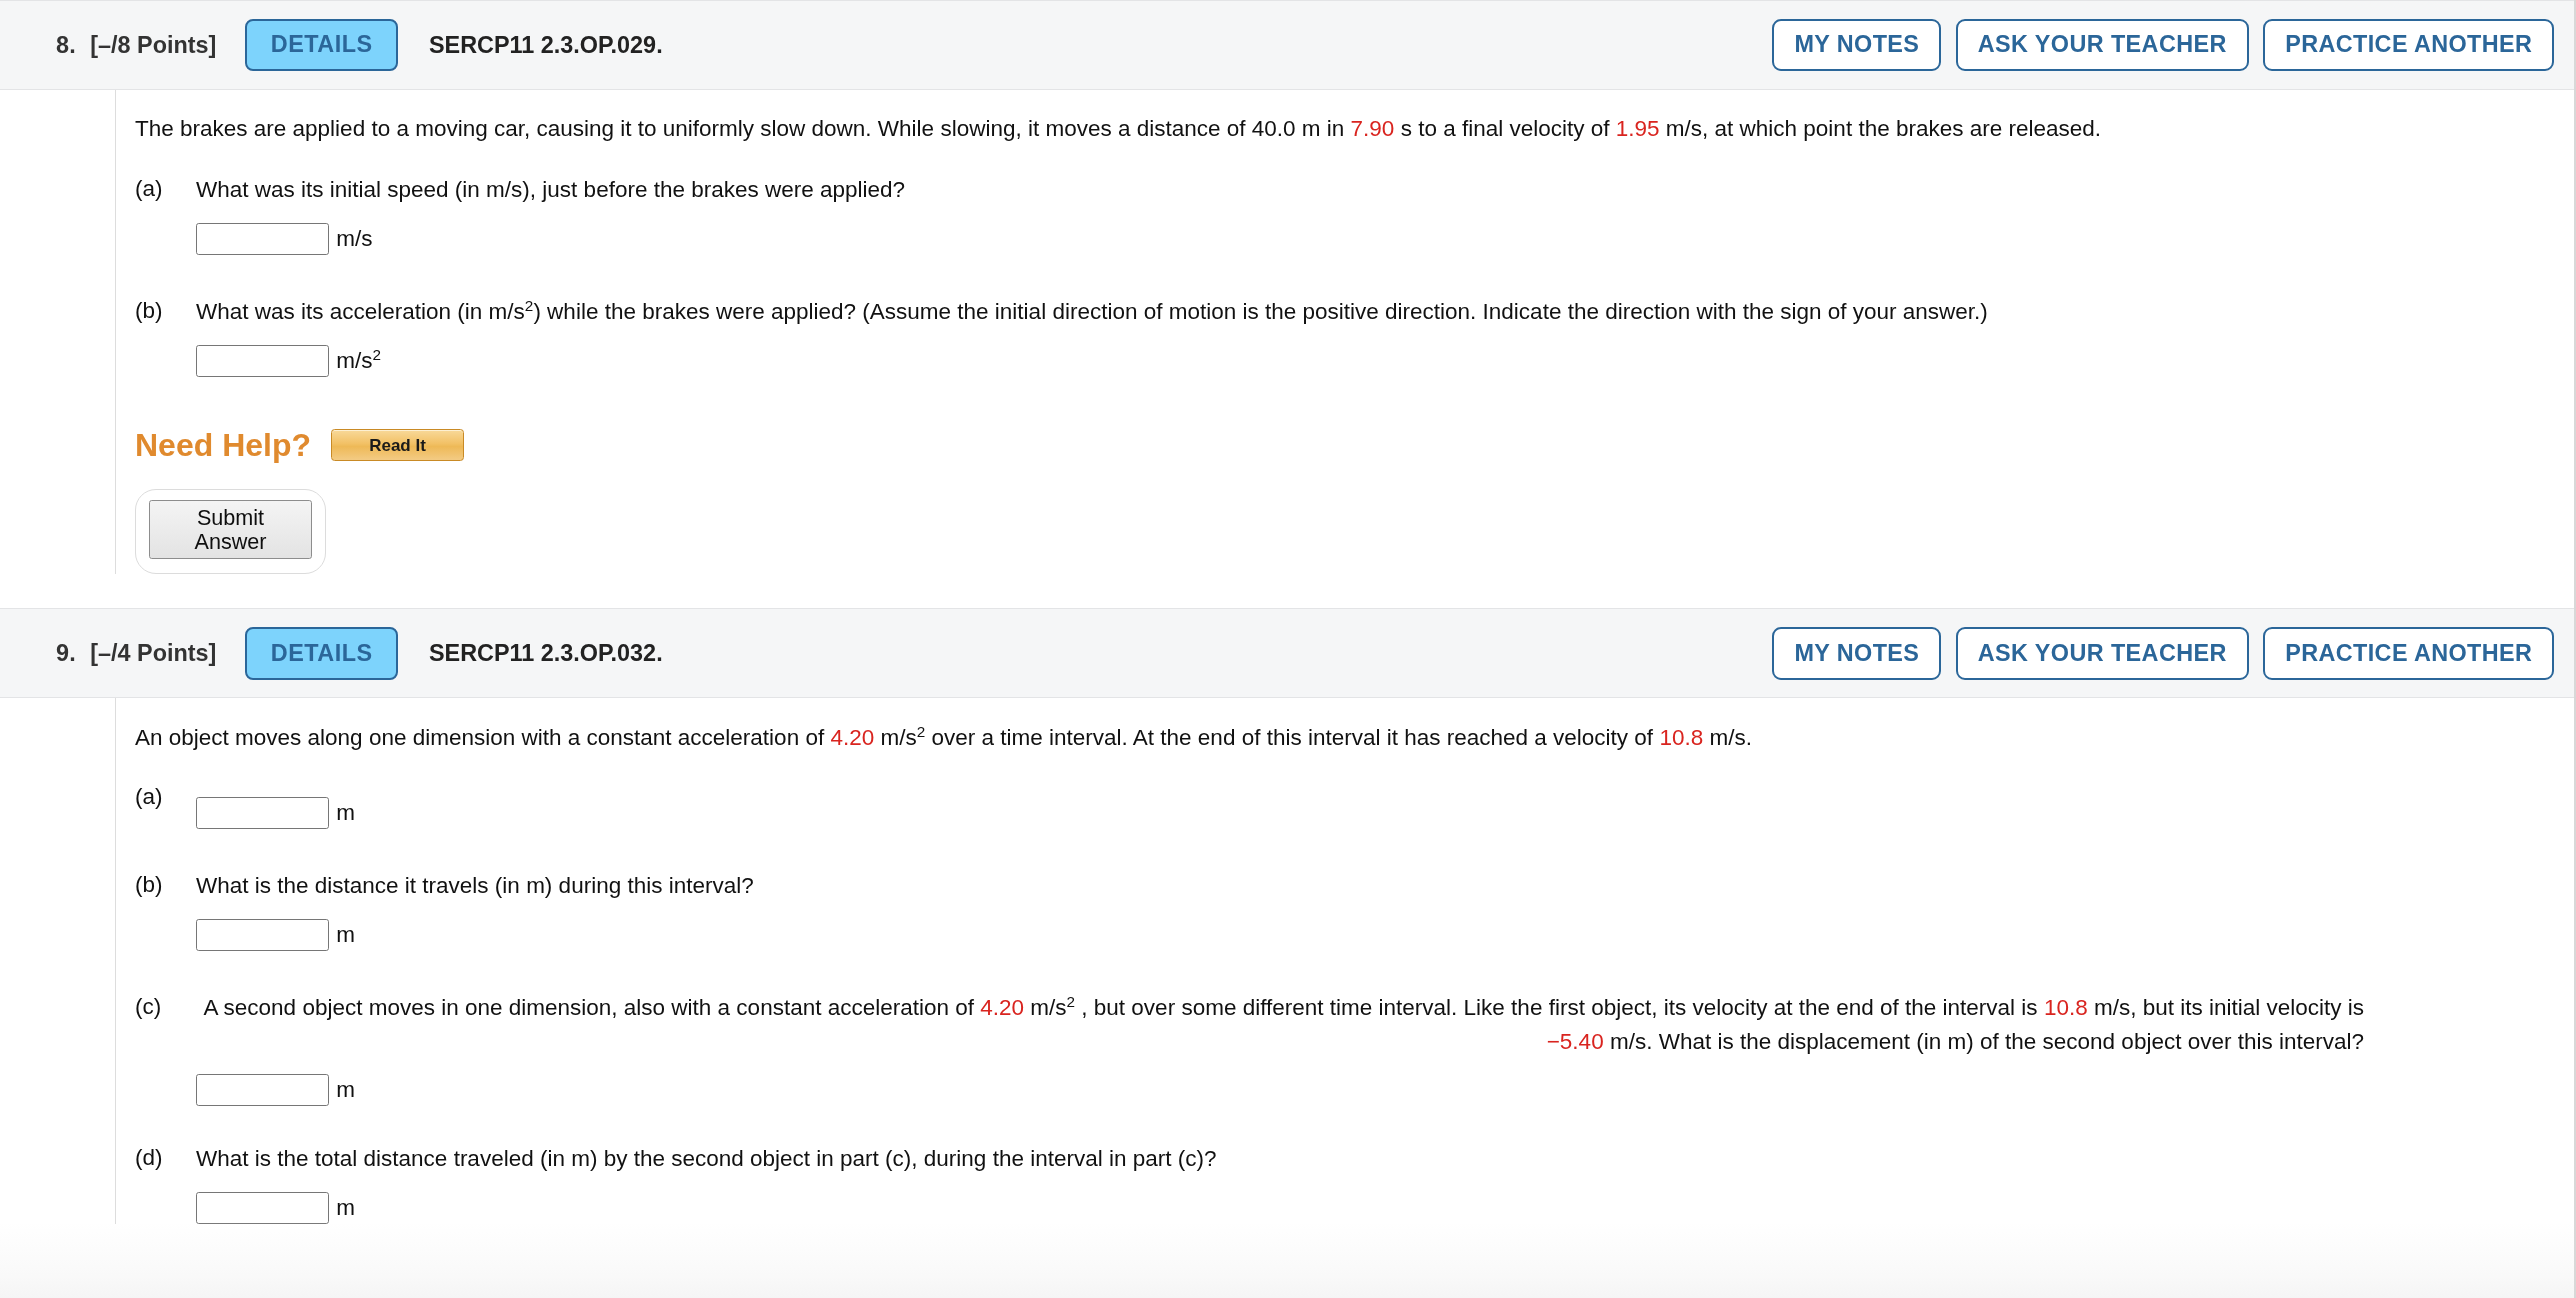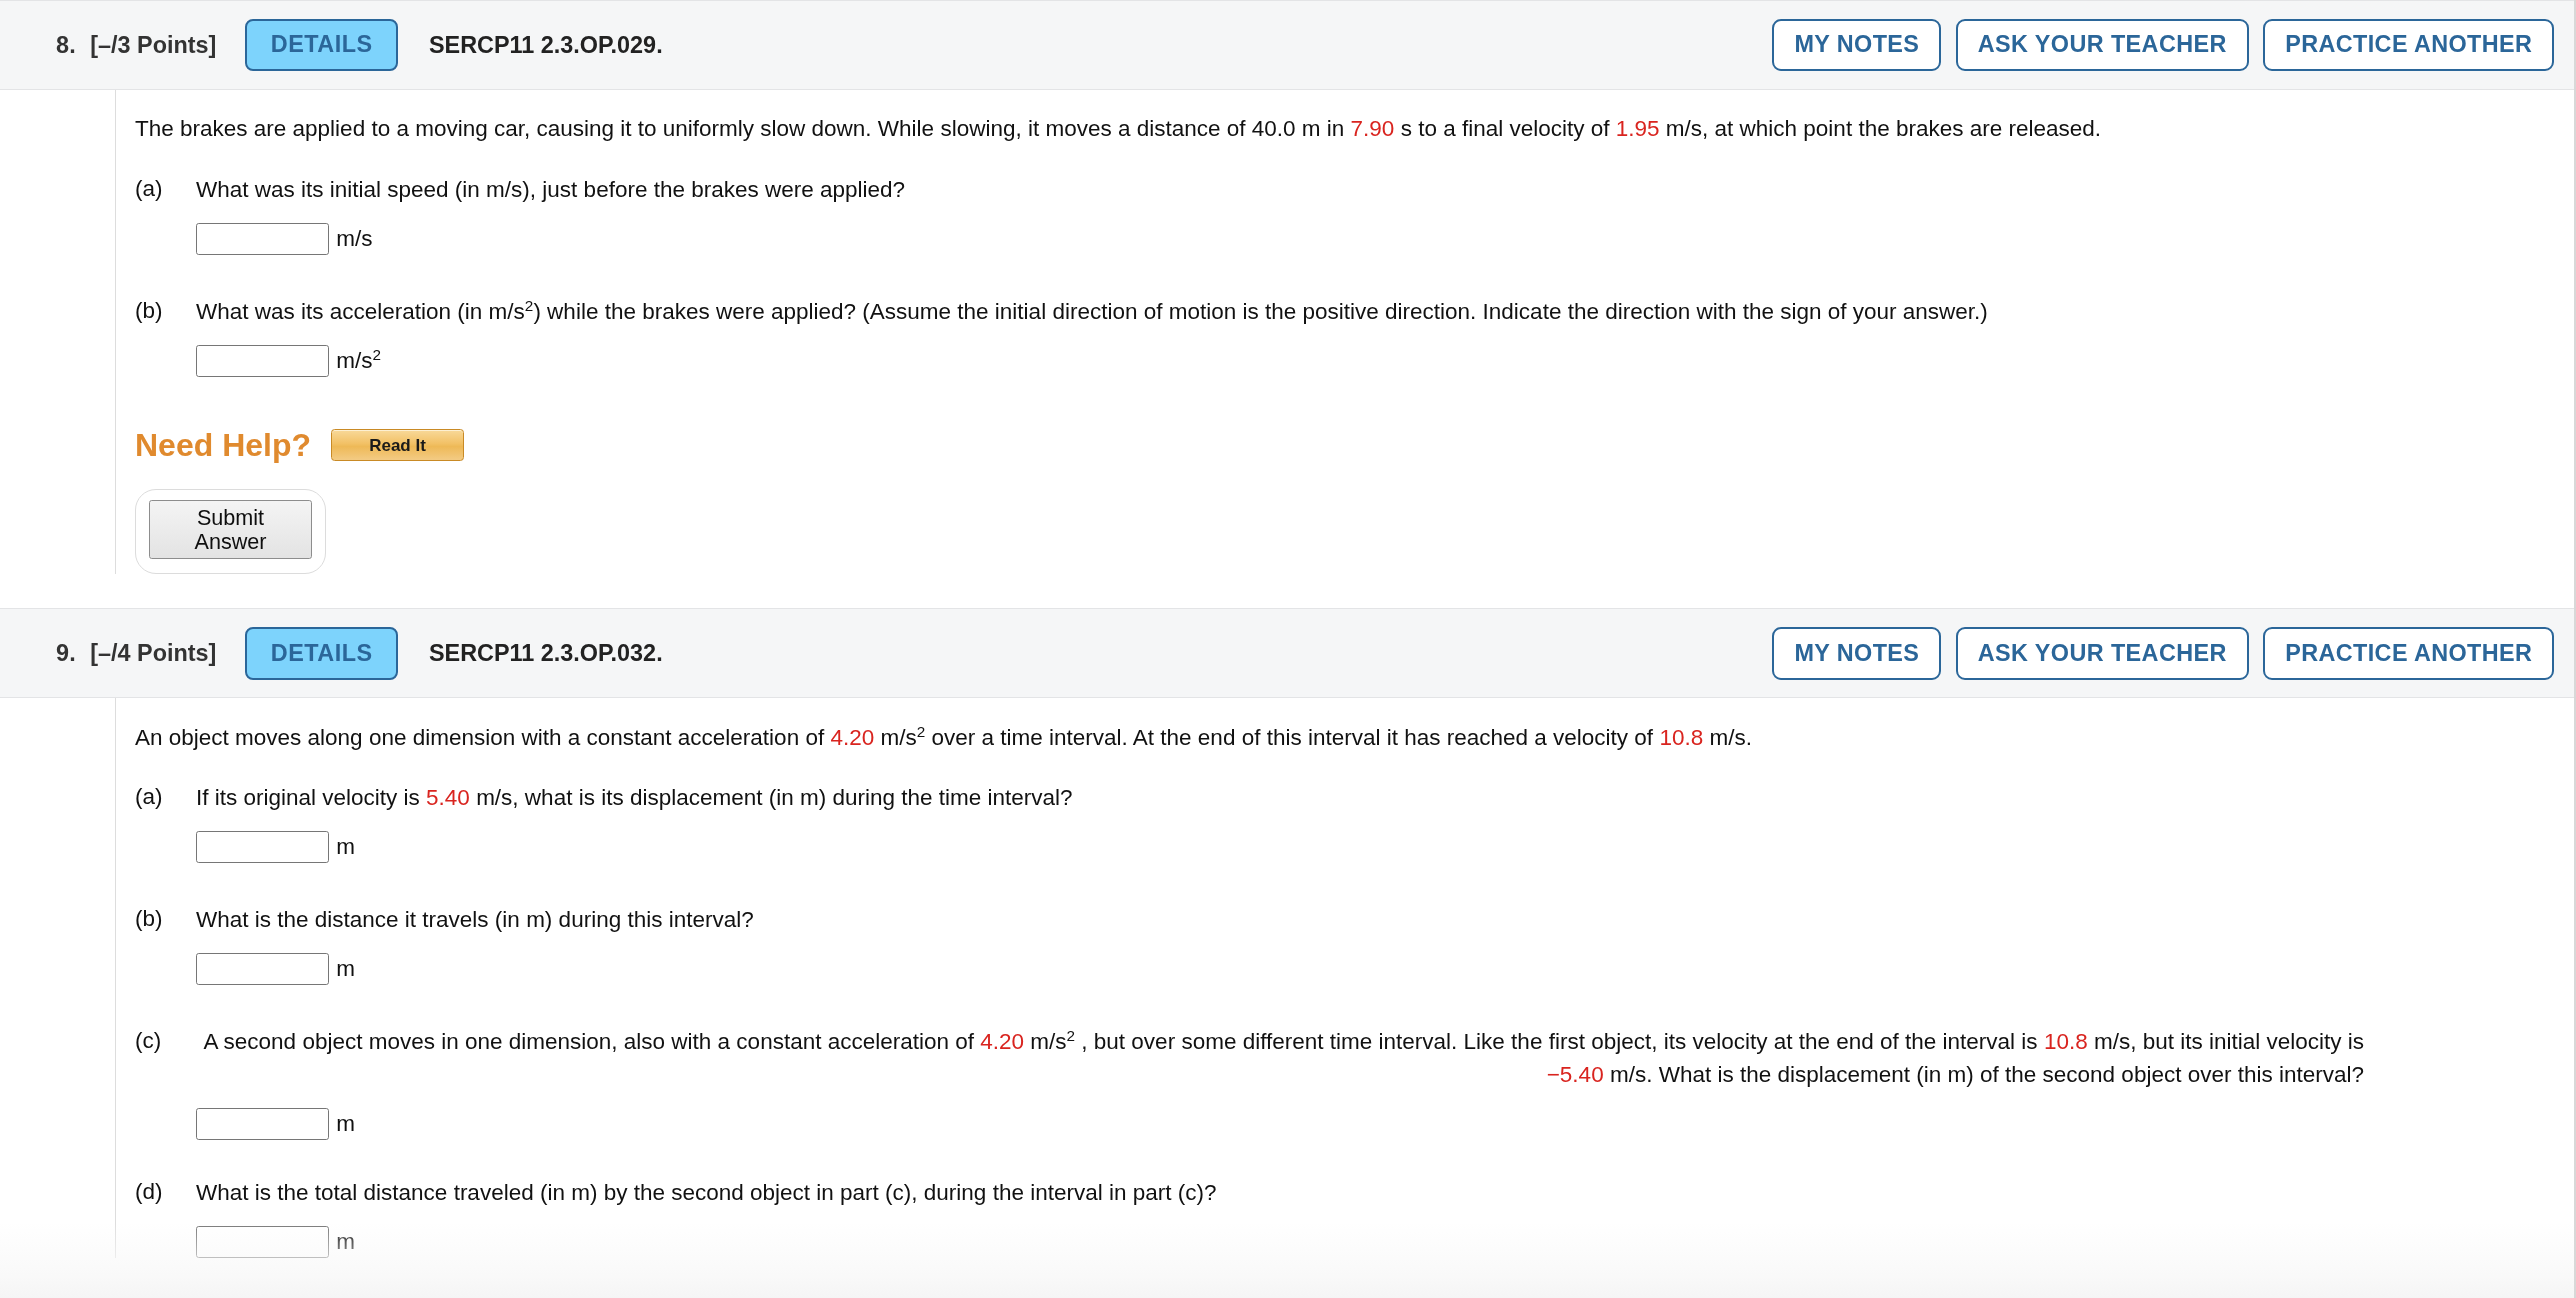--- a/index.html
+++ b/index.html
@@ -238,21 +238,21 @@
     background: #d8d8d8;
   }
 </style>
 </head>
 <body>
 
 <div class="question">
 
   <div class="q-header">
     <span class="q-number">8.</span>
-    <span class="q-points">[–/3 Points]</span>
+    <span class="q-points">[–/8 Points]</span>
     <button class="details-btn">DETAILS</button>
     <span class="q-code">SERCP11 2.3.OP.029.</span>
     <div class="header-actions">
       <button class="action-btn">MY NOTES</button>
       <button class="action-btn">ASK YOUR TEACHER</button>
       <button class="action-btn">PRACTICE ANOTHER</button>
     </div>
   </div>
 
   <div class="q-body">
@@ -315,23 +315,20 @@
 
   <div class="q-body">
 
     <div class="stem">
       <span>An object moves along one dimension with a constant acceleration of </span><span class="red">4.20</span><span> m/s</span><sup class="exp">2</sup><span> over a time interval. At the end of this interval it has reached a velocity of </span><span class="red">10.8</span><span> m/s.</span>
     </div>
 
     <div class="part">
       <div class="part-label">(a)</div>
       <div class="part-content">
-        <div class="part-text">
-          <span>If its original velocity is </span><span class="red">5.40</span><span> m/s, what is its displacement (in m) during the time interval?</span>
-        </div>
         <div class="answer-row">
           <input class="answer-input" type="text" value="" style="">
           <span class="unit">m</span>
         </div>
       </div>
     </div>
 
     <div class="part" style="margin-top:40px;">
       <div class="part-label">(b)</div>
       <div class="part-content">

